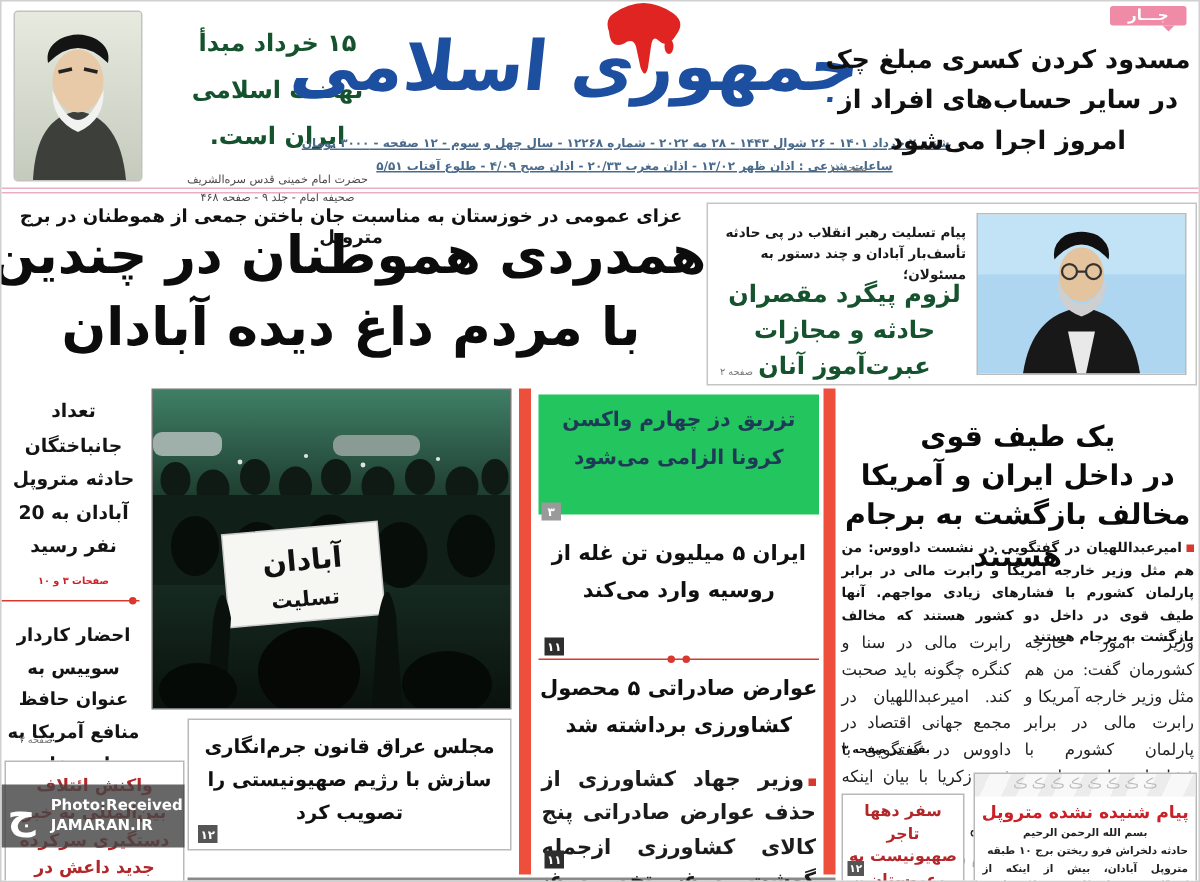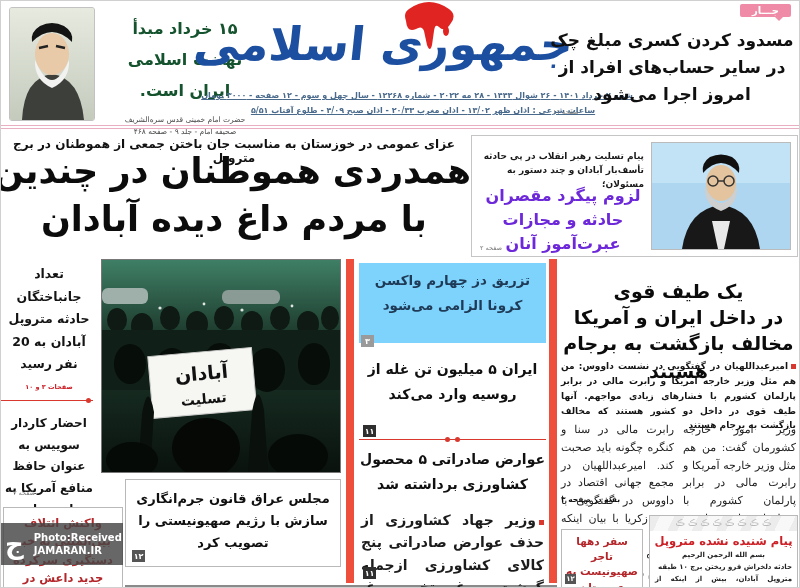--- a/index.html
+++ b/index.html
@@ -24,33 +24,33 @@
        border-top-color:#ef8ba6;}
   .tr-head{font-size:17px;font-weight:bold;color:#101010;line-height:1.6;}
   .pgref{font-size:6.5px;color:#777;}
   .rule-pink{border-top:1.5px solid #e9aec2;border-bottom:1.5px solid #e9aec2;height:2px;}
 
   
   .kicker{font-size:12px;font-weight:bold;color:#111;}
   .mainhl{font-size:35px;font-weight:bold;color:#0c0c0c;letter-spacing:-1px;white-space:nowrap;}
   .leader-box{border:1px solid #c5c5c5;background:#fff;}
   .lb-kicker{font-size:9px;font-weight:bold;color:#1a1a1a;line-height:1.55;text-align:right;}
-  .lb-head{font-size:16px;font-weight:bold;color:#6d28d9;line-height:1.5;}
+  .lb-head{font-size:16px;font-weight:bold;color:#14532d;line-height:1.5;}
 
   
   .lc-item{font-size:12.5px;font-weight:bold;color:#141414;line-height:1.8;}
   .red-small{font-size:6.5px;color:#cc2027;font-weight:bold;}
   .red-div{border-top:1.5px solid #d8382e;}
   .dot{position:absolute;width:5px;height:5px;border-radius:50%;background:#d8382e;top:-3.5px;}
   .teaser-box{border:1px solid #b9b9b9;background:#fff;}
   .red-teaser{color:#b3262a;font-weight:bold;}
   .badge{color:#fff;font-size:8px;font-weight:bold;display:flex;align-items:center;
          justify-content:center;width:13px;height:12px;}
   .vbar{background:#ee4f3c;width:8px;}
-  .bluebox{background:#7dd3fc;}
+  .bluebox{background:#22c55e;}
   .bluebox-t{font-size:13.5px;font-weight:bold;color:#1f3a56;line-height:1.85;}
   .mid-t{font-size:14px;font-weight:bold;color:#101010;line-height:1.8;}
   .body-sm{font-size:14px;color:#1c1c1c;line-height:1.6;}
   .bullet{display:inline-block;width:5px;height:5px;background:#d8382e;margin-left:3px;}
 
   .fm-kicker{font-size:11px;font-weight:bold;color:#111;}
   .fm-hl{font-size:19px;font-weight:bold;color:#0b0b0b;line-height:1.45;}
   .fm-lead{font-size:9px;font-weight:bold;color:#141414;line-height:1.65;}
   .fm-body{font-size:11px;color:#222;line-height:1.62;font-family:Liberation Serif, serif;}
   .contd{font-size:7.5px;font-weight:bold;color:#111;}

